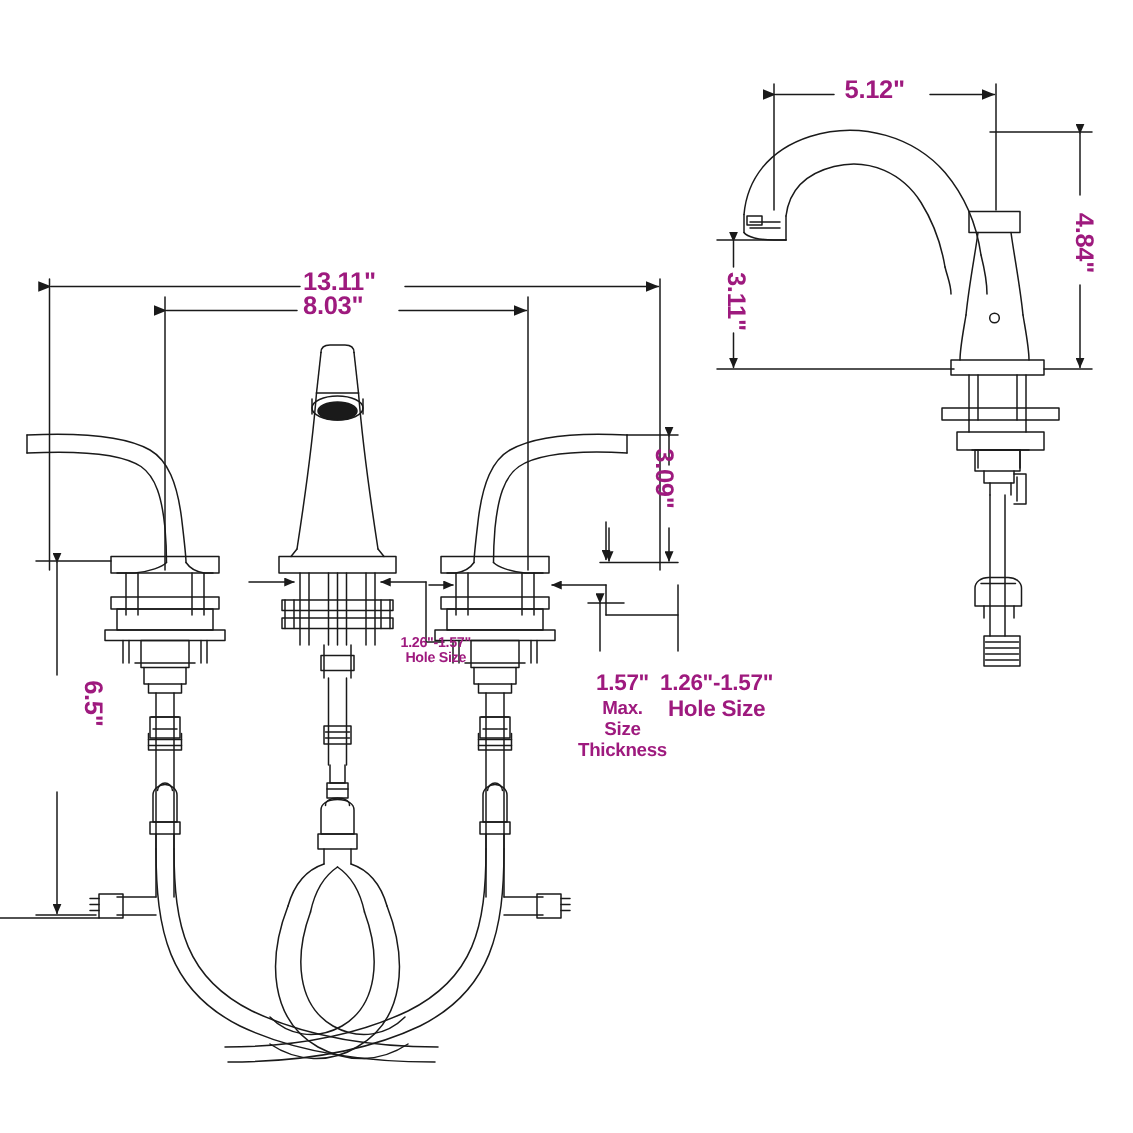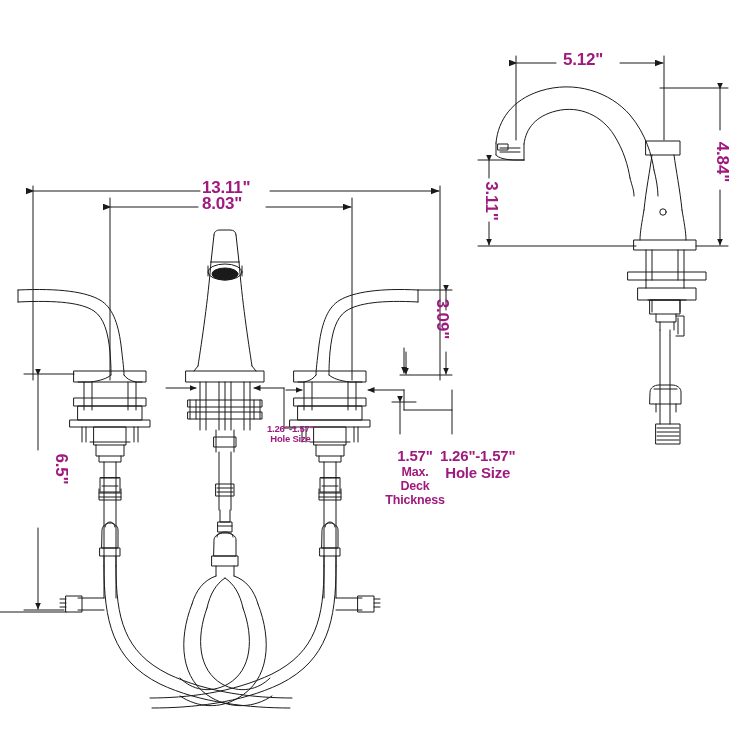--- a/index.html
+++ b/index.html
@@ -351,21 +351,21 @@
 <div class="dimtext lbl-big vert" style="left:471px;top:192px;transform:rotate(90deg);">3.11"</div>
 
 <div class="dimtext lbl-small" style="left:267px;top:424px;">
   <div>1.26"-1.57"</div>
   <div>Hole Size</div>
 </div>
 
 <div class="dimtext lbl-note" style="left:385px;top:448px;width:60px;">
   <div class="lbl-note-b">1.57"</div>
   <div>Max.</div>
-  <div>Deck</div>
+  <div>Size</div>
   <div>Thickness</div>
 </div>
 
 <div class="dimtext lbl-note-b" style="left:440px;top:448px;">
   <div>1.26"-1.57"</div>
   <div>Hole Size</div>
 </div>
 
 </div>
 

